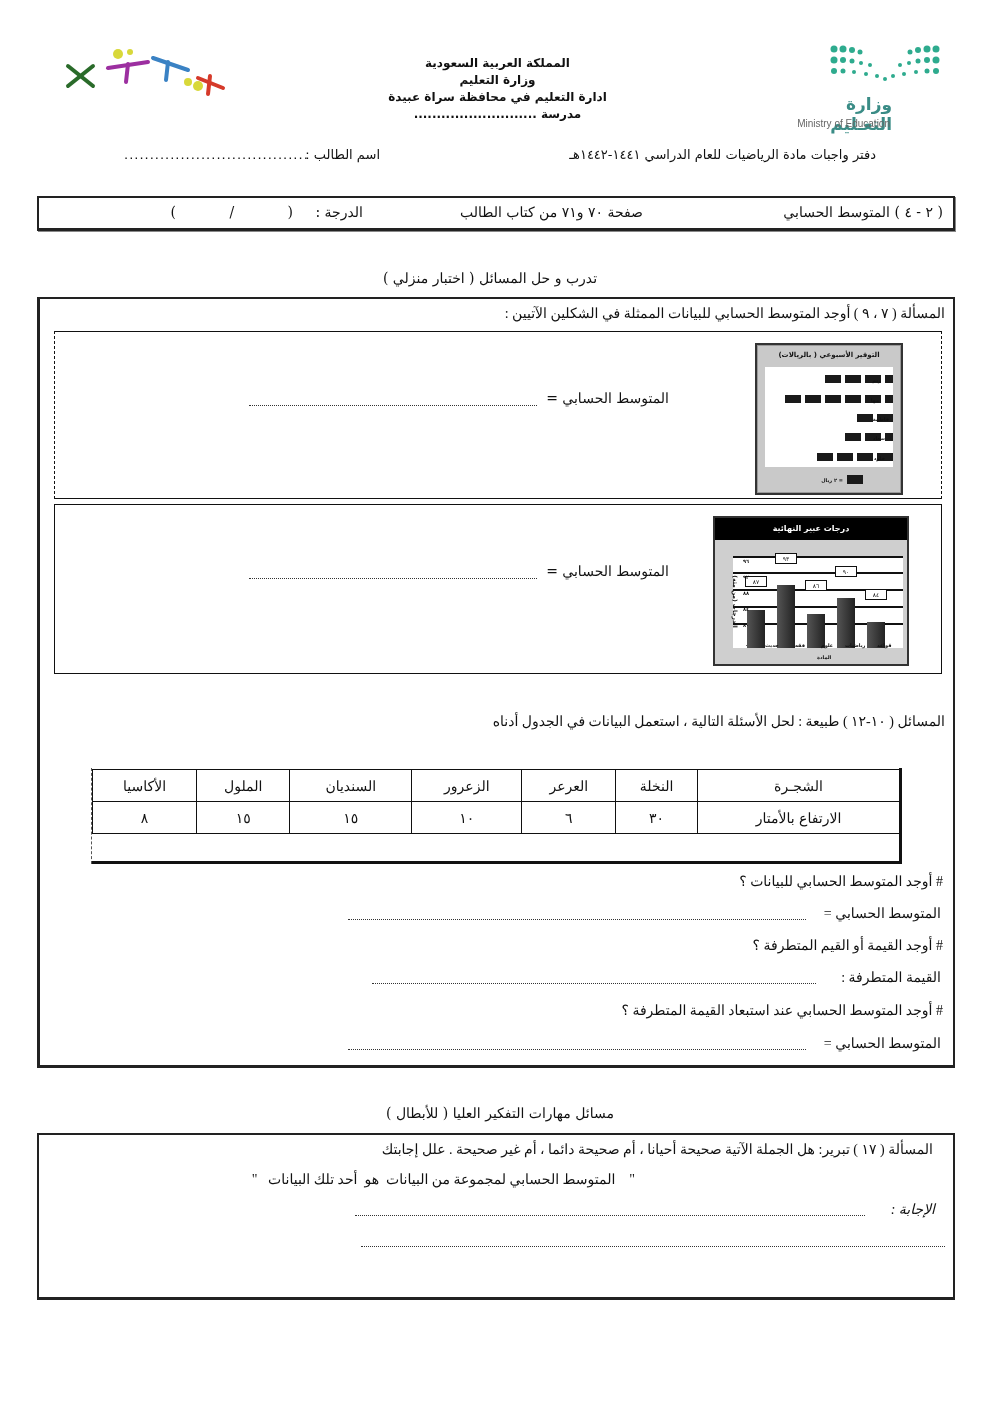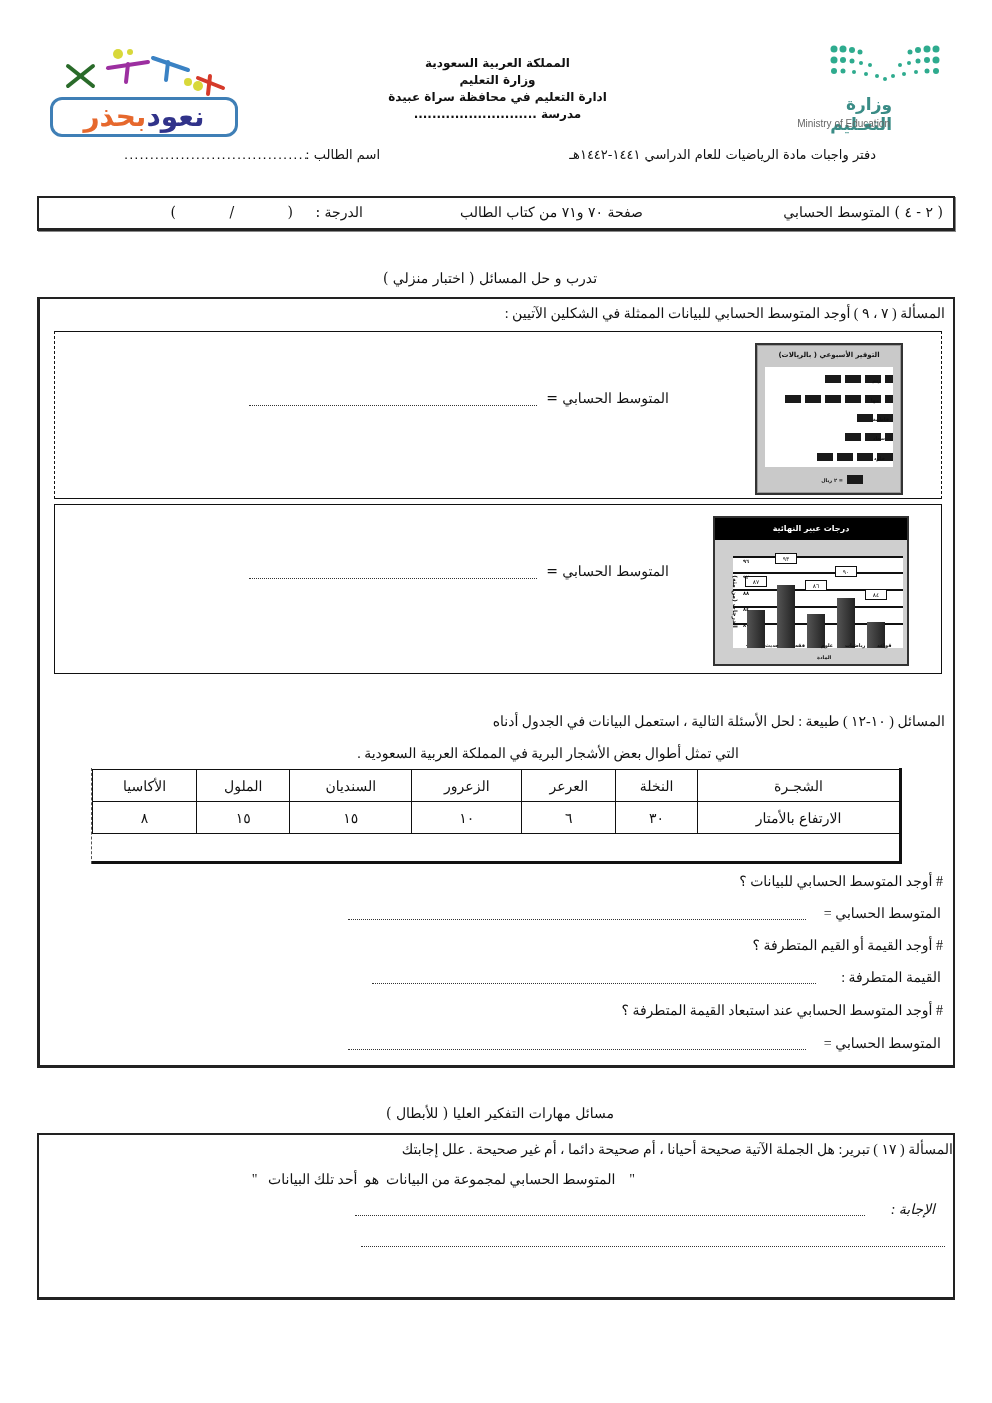--- a/index.html
+++ b/index.html
@@ -86,23 +86,20 @@
       </g>
     <g stroke="#3a82c4" stroke-width="4" stroke-linecap="round">
         <line x1="105" y1="10" x2="140" y2="22"></line>
         <line x1="120" y1="14" x2="118" y2="32"></line>
       </g>
     <g stroke="#d63a2a" stroke-width="4" stroke-linecap="round">
         <line x1="150" y1="30" x2="175" y2="40"></line>
         <line x1="162" y1="28" x2="160" y2="46"></line>
       </g>
   </svg>
-  <div class="pill">
-    <span class="w1">نعود</span><span class="w2">بحذر</span>
-  </div>
 </div>
 
 <div class="abs hdr-center">
   <div>المملكة العربية السعودية</div>
   <div>وزارة التعليم</div>
   <div>ادارة التعليم في محافظة سراة عبيدة</div>
   <div>مدرسة ...........................</div>
 </div>
 
 <div class="abs moe-logo">
@@ -237,21 +234,20 @@
       <div class="bc-xtick" style="left:106px; top:124px;">علوم</div>
       <div class="bc-xtick" style="left:130px; top:124px;">رياضيات</div>
       <div class="bc-xtick" style="left:162px; top:124px;">قواعد</div>
       <div class="bc-xtick" style="left:102px; top:136px;">المادة</div>
     </div>
     <div class="answer-line" style="right:272px; top:58px;">المتوسط الحسابي =</div>
     <div class="dots" style="left:194px; top:73px; width:288px;"></div>
   </div>
 
   <div class="abs q-text" style="right:8px; top:414px;">المسائل ( ١٠-١٢ )  طبيعة :  لحل الأسئلة التالية  ،  استعمل البيانات في الجدول أدناه</div>
-  <div class="abs q-text" style="right:214px; top:446px;">التي تمثل أطوال بعض الأشجار البرية في المملكة العربية السعودية .</div>
 
   <div class="abs q-text" style="right:10px; top:574px;">#     أوجد المتوسط الحسابي للبيانات ؟</div>
   <div class="abs q-text" style="right:12px; top:606px;">المتوسط الحسابي =</div>
   <div class="dots" style="left:308px; top:620px; width:458px;"></div>
 
   <div class="abs q-text" style="right:10px; top:638px;">#    أوجد القيمة أو القيم المتطرفة ؟</div>
   <div class="abs q-text" style="right:12px; top:670px;">القيمة المتطرفة :</div>
   <div class="dots" style="left:332px; top:684px; width:444px;"></div>
 
   <div class="abs q-text" style="right:10px; top:703px;">#     أوجد المتوسط الحسابي عند استبعاد القيمة المتطرفة ؟</div>
@@ -280,18 +276,18 @@
     <td>١٥</td>
     <td>٨</td>
   </tr>
 </tbody>
   </table>
 <div class="trees-wrap"></div>
 
 <div class="abs section-title" style="left:300px; top:1105px; width:400px;">مسائل مهارات التفكير العليا  ( للأبطال )</div>
 
 <div class="abs hot-box">
-  <div class="abs q-text" style="right:0; top:6px;margin-left:38px;">المسألة ( ١٧ ) تبرير:  هل الجملة الآتية صحيحة أحيانا ، أم صحيحة دائما ، أم  غير صحيحة . علل إجابتك</div>
+  <div class="abs q-text" style="right:20px; top:6px;margin-left:38px;">المسألة ( ١٧ ) تبرير:  هل الجملة الآتية صحيحة أحيانا ، أم صحيحة دائما ، أم  غير صحيحة . علل إجابتك</div>
   <div class="abs q-text" style="right:318px; top:36px; white-space:pre;">"    المتوسط الحسابي لمجموعة من البيانات  هو  أحد تلك البيانات   "</div>
   <div class="abs q-text" style="right:18px; top:66px; font-style:italic;">الإجابة  :</div>
   <div class="dots" style="left:316px; top:80px; width:510px;"></div>
   <div class="dots" style="left:322px; top:111px; width:584px;"></div>
 </div>
 
 </body></html>

